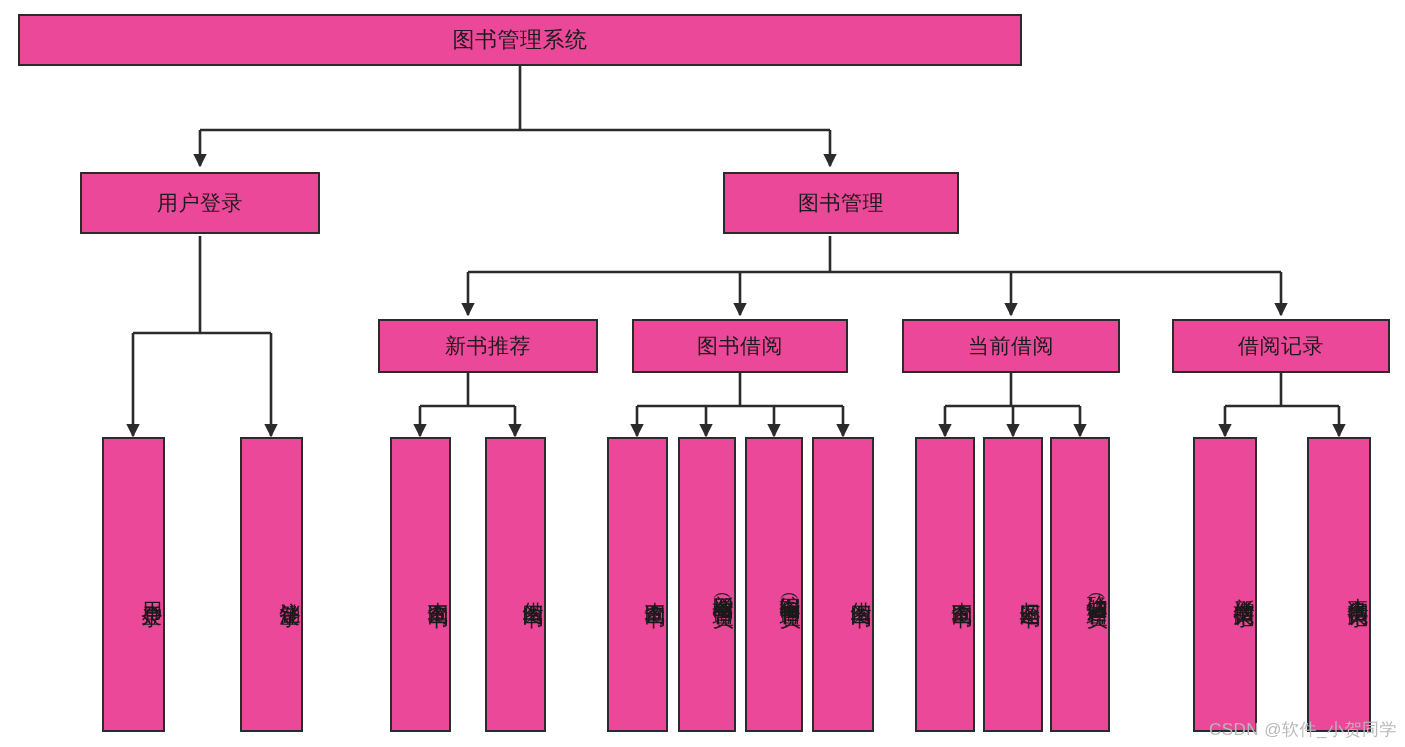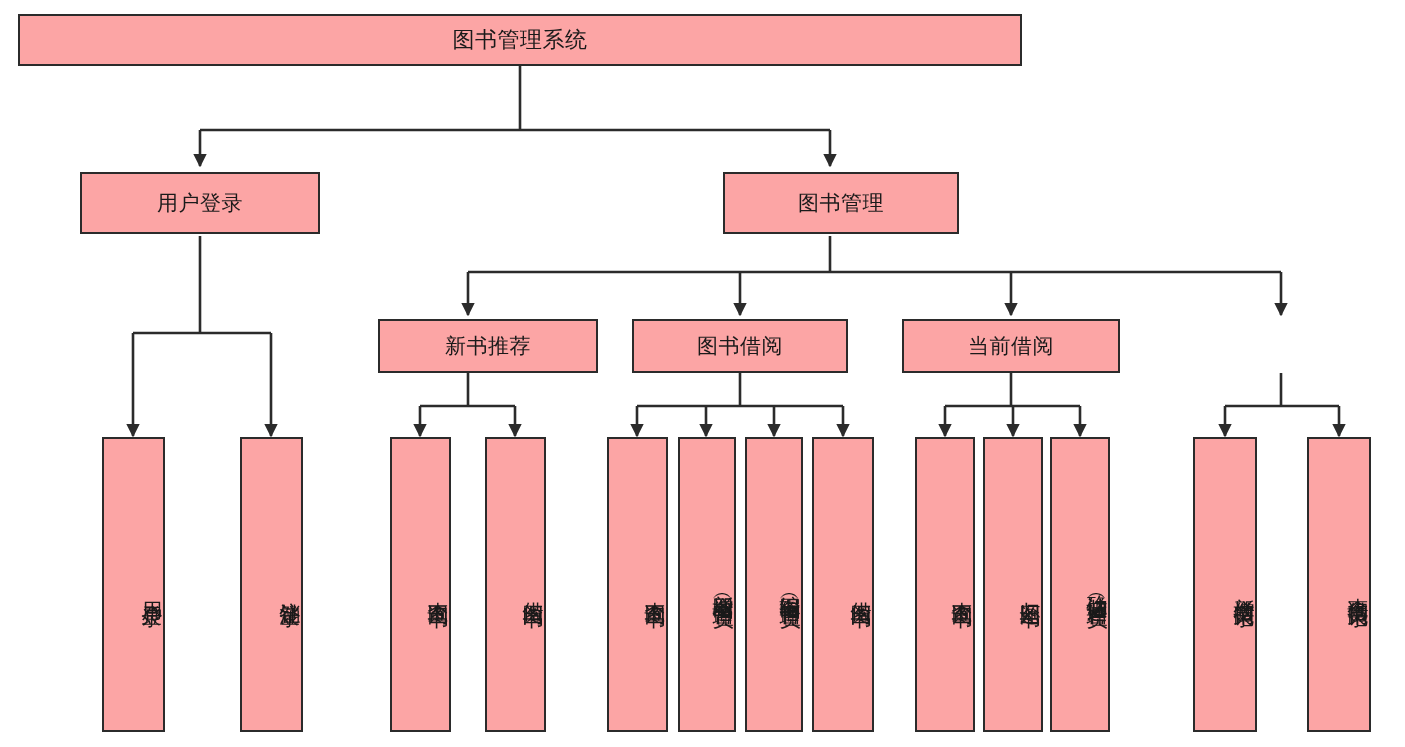--- a/index.html
+++ b/index.html
@@ -22,21 +22,21 @@
     left: 0;
     top: 0;
     width: 1405px;
     height: 747px;
     pointer-events: none;
   }
   .node {
     position: absolute;
     box-sizing: border-box;
     border: 2px solid #2b2b2b;
-    background: #fca5a5;
+    background: #ec4899;
     display: flex;
     align-items: center;
     justify-content: center;
     color: #1a1a1a;
   }
   .node.horiz {
     font-size: 21px;
     letter-spacing: 0.5px;
   }
   .node.vert {
@@ -126,20 +126,21 @@
   <div class="node horiz" style="left:80px; top:172px; width:240px; height:62px;">用户登录</div>
 
   <div class="node horiz" style="left:712px; top:172px; width:236px; height:62px;margin-left:11px;">图书管理</div>
 
   <div class="node horiz" style="left:378px; top:319px; width:220px; height:54px;">新书推荐</div>
 
   <div class="node horiz" style="left:902px; top:319px; width:218px; height:54px;">当前借阅</div>
 
   <div class="node horiz" style="left:632px; top:319px; width:216px; height:54px;">图书借阅</div>
 
+  <div class="node horiz" style="left:1172px; top:319px; width:218px; height:54px;">借阅记录</div>
 
   <div class="node vert" style="left:102px; top:437px; width:63px; height:295px;">用户登录</div>
 
   <div class="node vert" style="left:240px; top:437px; width:63px; height:295px;">注销登录</div>
 
   <div class="node vert" style="left:390px; top:437px; width:61px; height:295px;">查询图书</div>
 
   <div class="node vert" style="left:485px; top:437px; width:61px; height:295px;">借阅图书</div>
 
   <div class="node vert" style="left:607px; top:437px; width:61px; height:295px;">查询图书</div>
@@ -153,14 +154,15 @@
   <div class="node vert" style="left:915px; top:437px; width:60px; height:295px;">查询图书</div>
 
   <div class="node vert" style="left:983px; top:437px; width:60px; height:295px;">归还图书</div>
 
   <div class="node vert tall" style="left:1050px; top:437px; width:60px; height:295px;">确认归还（管理员）</div>
 
   <div class="node vert tall" style="left:1193px; top:437px; width:64px; height:295px;">新增借阅记录</div>
 
   <div class="node vert tall" style="left:1307px; top:437px; width:64px; height:295px;">查询借阅记录</div>
 
+  <div id="watermark">CSDN @软件_小贺同学</div>
 
 </div>
 
 </body></html>

